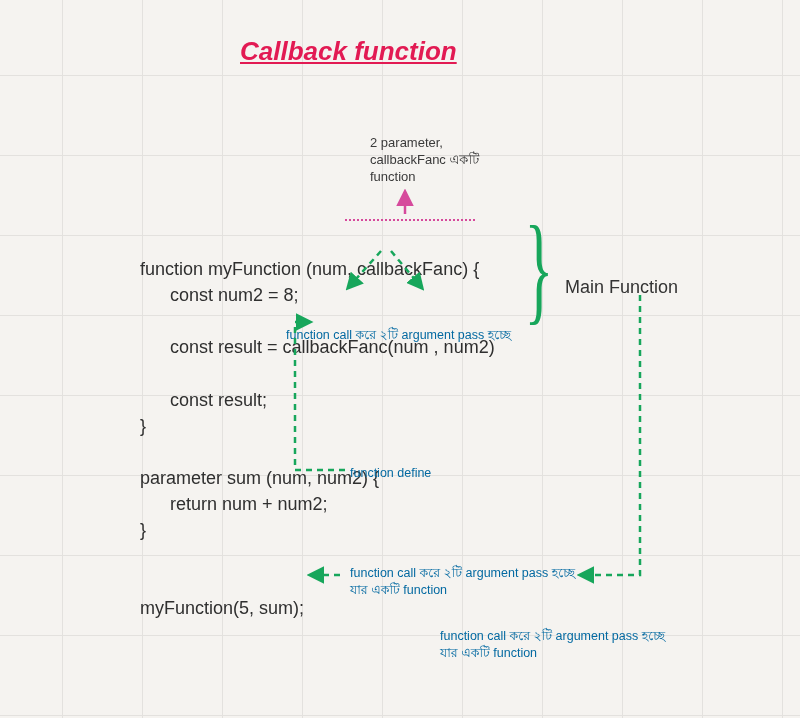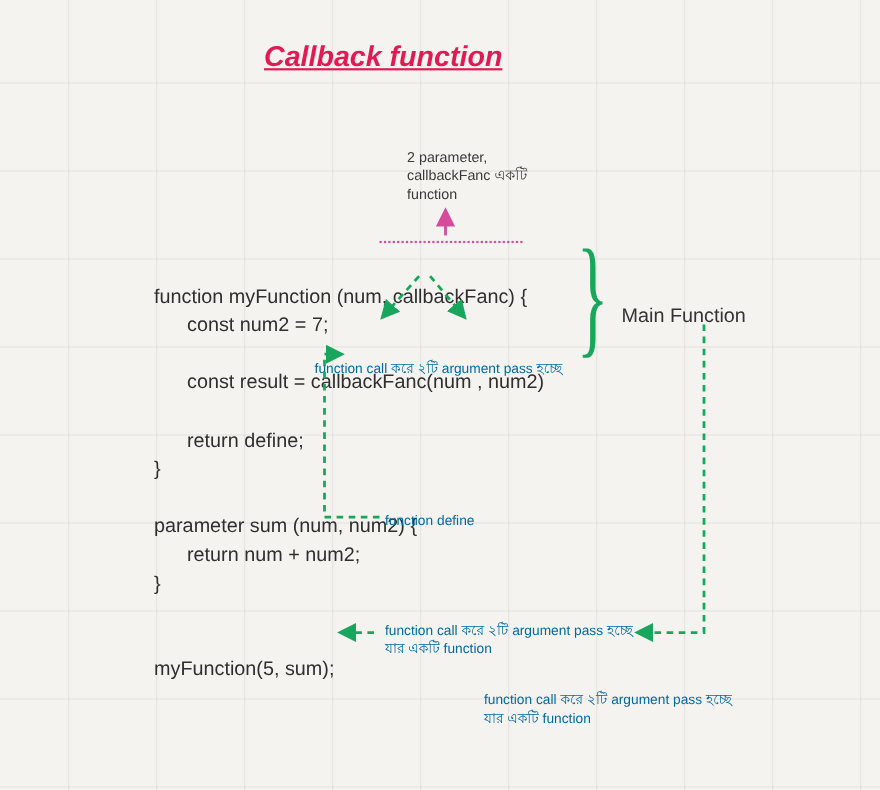--- a/index.html
+++ b/index.html
@@ -92,25 +92,25 @@
 <div class="note-small" style="top:135px; left:346px;">
   <span>2 parameter,</span><br>
   <span>callbackFanc একটি</span><br>
   <span>function</span>
 </div>
 
 <div class="dotted-line" style="top:219px; left:345px; width:130px;"></div>
 
 <div class="code">
 <span>function myFunction (num, callbackFanc) {</span>
-<span>      const num2 = 7;</span>
+<span>      const num2 = 8;</span>
 <span></span>
 <span>      const result = callbackFanc(num , num2)</span>
 <span></span>
-<span>      return define;</span>
+<span>      const result;</span>
 <span>}</span>
 <span></span>
 <span>parameter sum (num, num2) {</span>
 <span>      return num + num2;</span>
 <span>}</span>
 <span></span>
 <span></span>
 <span>myFunction(5, sum);</span>
 </div>
 

